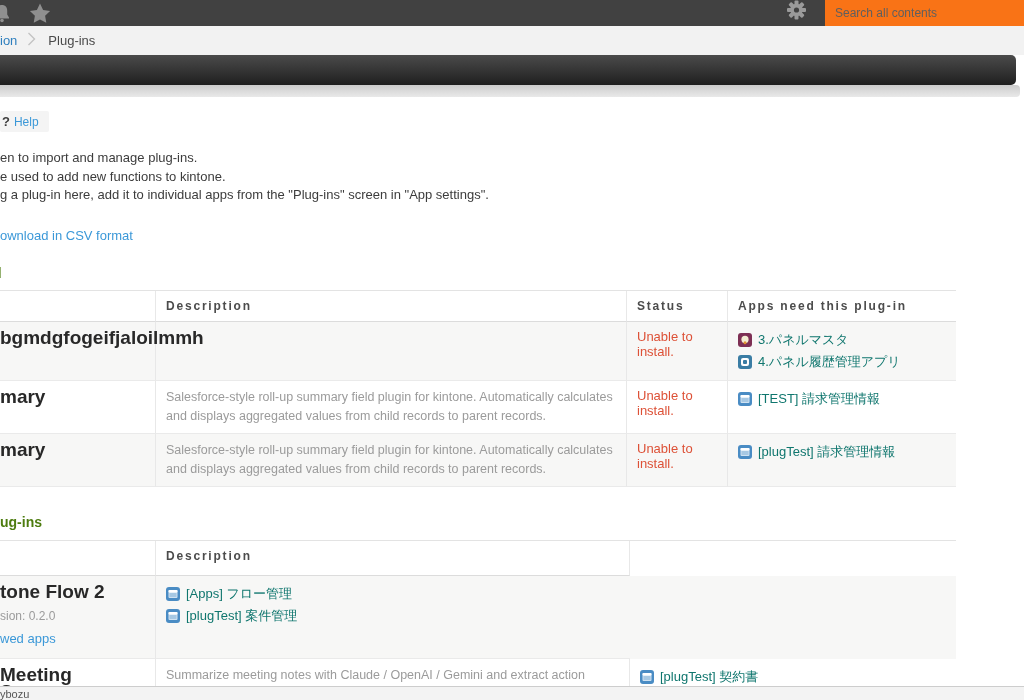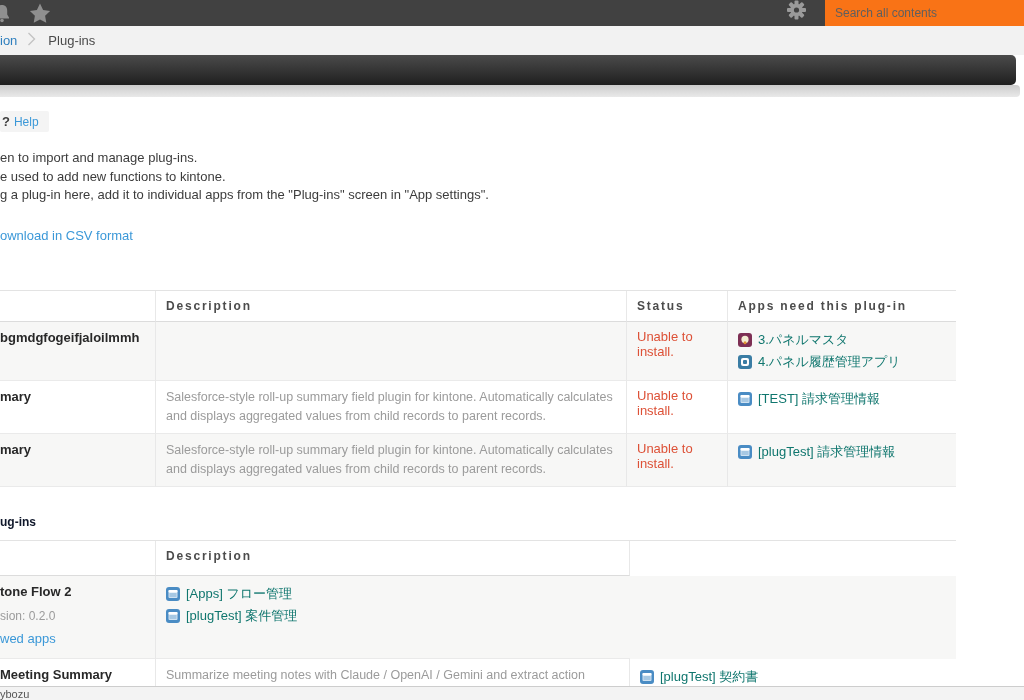--- a/index.html
+++ b/index.html
@@ -34,37 +34,37 @@
   
   .content { position:absolute; left:0; top:97px; width:1024px; }
   .help-chip { display:inline-flex; align-items:center; margin-top:14px; height:21px;
       background:#f4f4f4; border-radius:2px; padding:0 10px 0 2px; cursor:pointer; }
   .help-q { font-weight:bold; font-size:13px; color:#3d3d3d; margin-right:4px; }
   .help-label { font-size:12px; color:#3b98d8; }
 
   .intro { margin-top:17px; font-size:13px; color:#3c3c3c; line-height:18.5px; }
   .csv-link { display:inline-block; margin-top:23px; font-size:13px; color:#3b98d8; cursor:pointer; }
 
-  .sec-heading { margin-top:21px; font-size:12px; font-weight:bold; color:#0f172a; line-height:16px; }
+  .sec-heading { margin-top:21px; font-size:14px; font-weight:bold; color:#4d7c0f; line-height:16px; }
   .clip-sliver { display:inline-block; width:3px; overflow:hidden; vertical-align:top; }
   .clip-sliver span { display:inline-block; margin-left:-7px; }
 
   
   .tbl { margin-top:9px; width:956px; border-top:1px solid #e3e3e3; font-size:13px; }
   .tbl2 { margin-top:10px; }
   .trow { display:grid; }
   .t1 { grid-template-columns:156px 471px 101px 1fr; }
   .t2 { grid-template-columns:156px 474px 1fr; }
   .cell { padding:7px 12px 7px 10px; border-bottom:1px solid #eaeaea; border-right:1px solid #e8e8e8; }
   .cell.last { border-right:none; }
   .cell.namec { padding-left:0; }
   .hrow .cell { padding-top:8px; padding-bottom:8px; border-bottom:1px solid #dcdcdc;
       font-size:12px; font-weight:bold; color:#4c4c4c; letter-spacing:1.8px; }
   .shade { background:#f7f7f6; }
-  .pname { font-weight:bold; color:#282828; font-size:13px; line-height:17px; }
+  .pname { font-weight:bold; color:#282828; font-size:19px; line-height:17px; }
   .desc { color:#9b9b9b; font-size:12.5px; line-height:19px; }
   .status-err { color:#dd5137; font-size:13px; }
   .applink { display:flex; align-items:center; gap:6px; line-height:22px; cursor:pointer; }
   .applink .lbl { color:#0f766e; font-size:13px; }
   .appicon { width:14px; height:14px; flex:0 0 14px; }
   .version { margin-top:9px; color:#9b9b9b; font-size:12px; }
   .allowed { margin-top:8px; color:#3b98d8; font-size:13px; cursor:pointer; }
   .t2 .cell { padding-bottom:12px; }
   .tbl2-b { border-bottom:1px solid #d2d2d2; }
 

